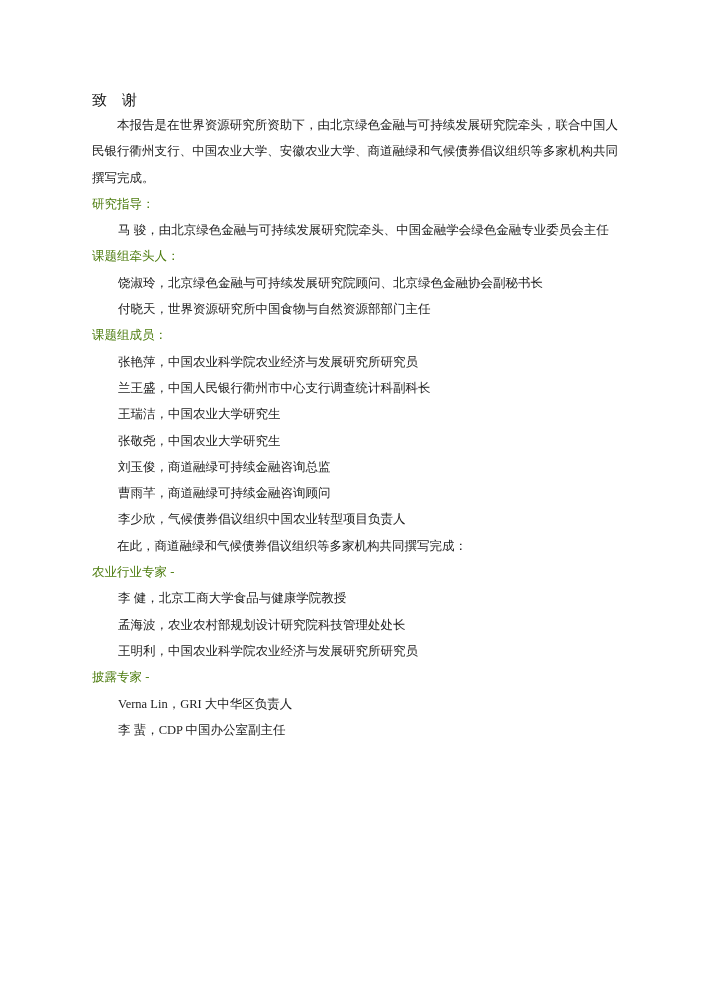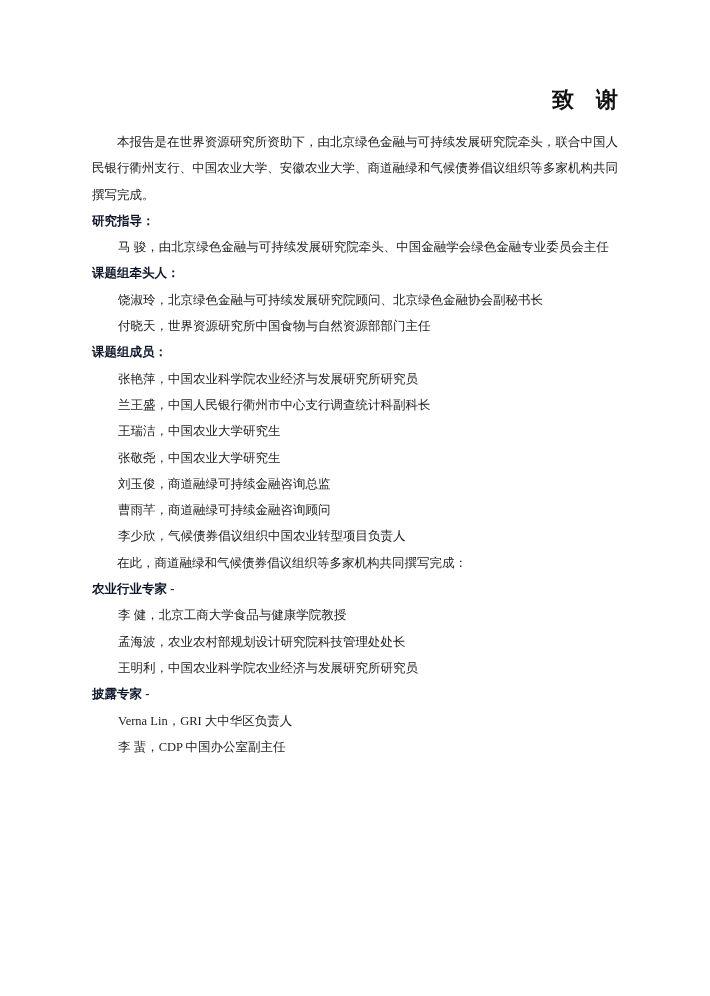--- a/index.html
+++ b/index.html
@@ -12,43 +12,42 @@
     width: 710px;
     height: 996px;
     background: #ffffff;
     box-sizing: border-box;
     padding: 88px 92px 0 92px;
     font-family: "Liberation Serif", "DejaVu Serif", serif;
     color: #1c1c1c;
     overflow: hidden;
   }
   .title {
-    font-size: 22px;
+    font-size: 15px;
     line-height: 24px;
-    font-weight: 700;
-    text-align: right;
+    font-weight: 400;
+    text-align: left;
     color: #111111;
     word-spacing: 8px;
   }
   .content {
-    margin-top: 17px;
     font-size: 12.5px;
     line-height: 26.3px;
   }
   .para {
     margin: 0;
     text-indent: 25px;
     text-align: justify;
   }
   .section {
     margin: 0;
   }
   .heading {
-    font-weight: 700;
-    color: #0f172a;
+    font-weight: 400;
+    color: #4d7c0f;
   }
   .entry {
     padding-left: 26px;
   }
 </style>
 </head>
 <body>
 
 <div class="page">
 

